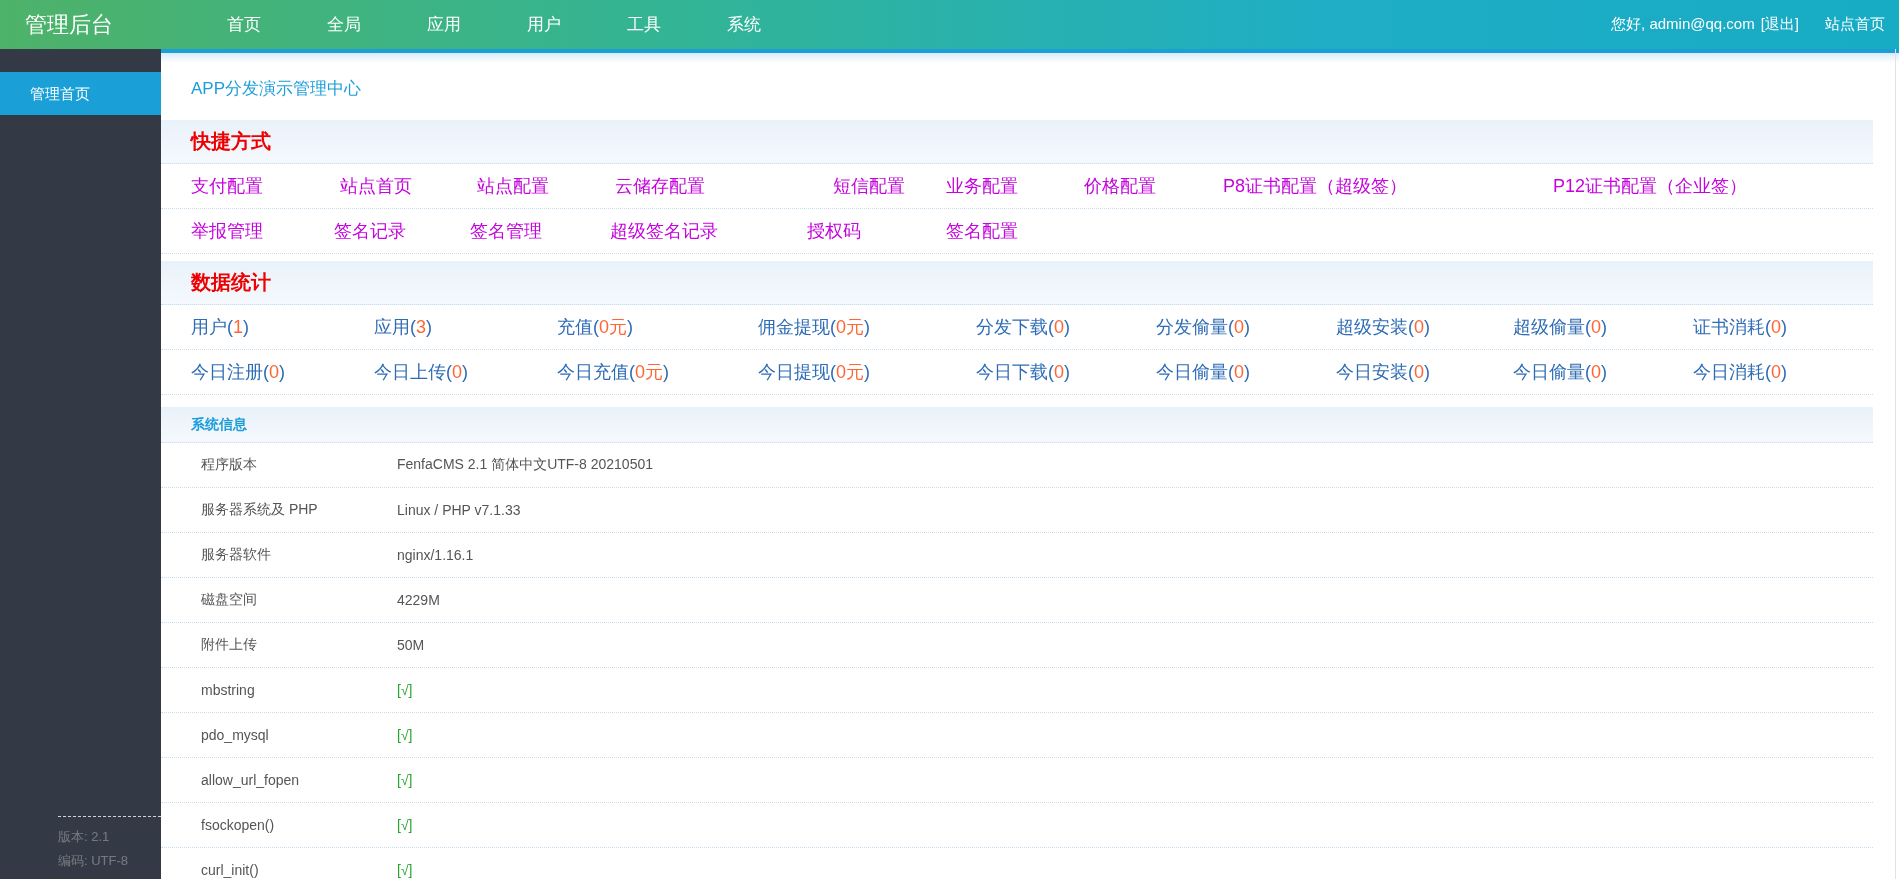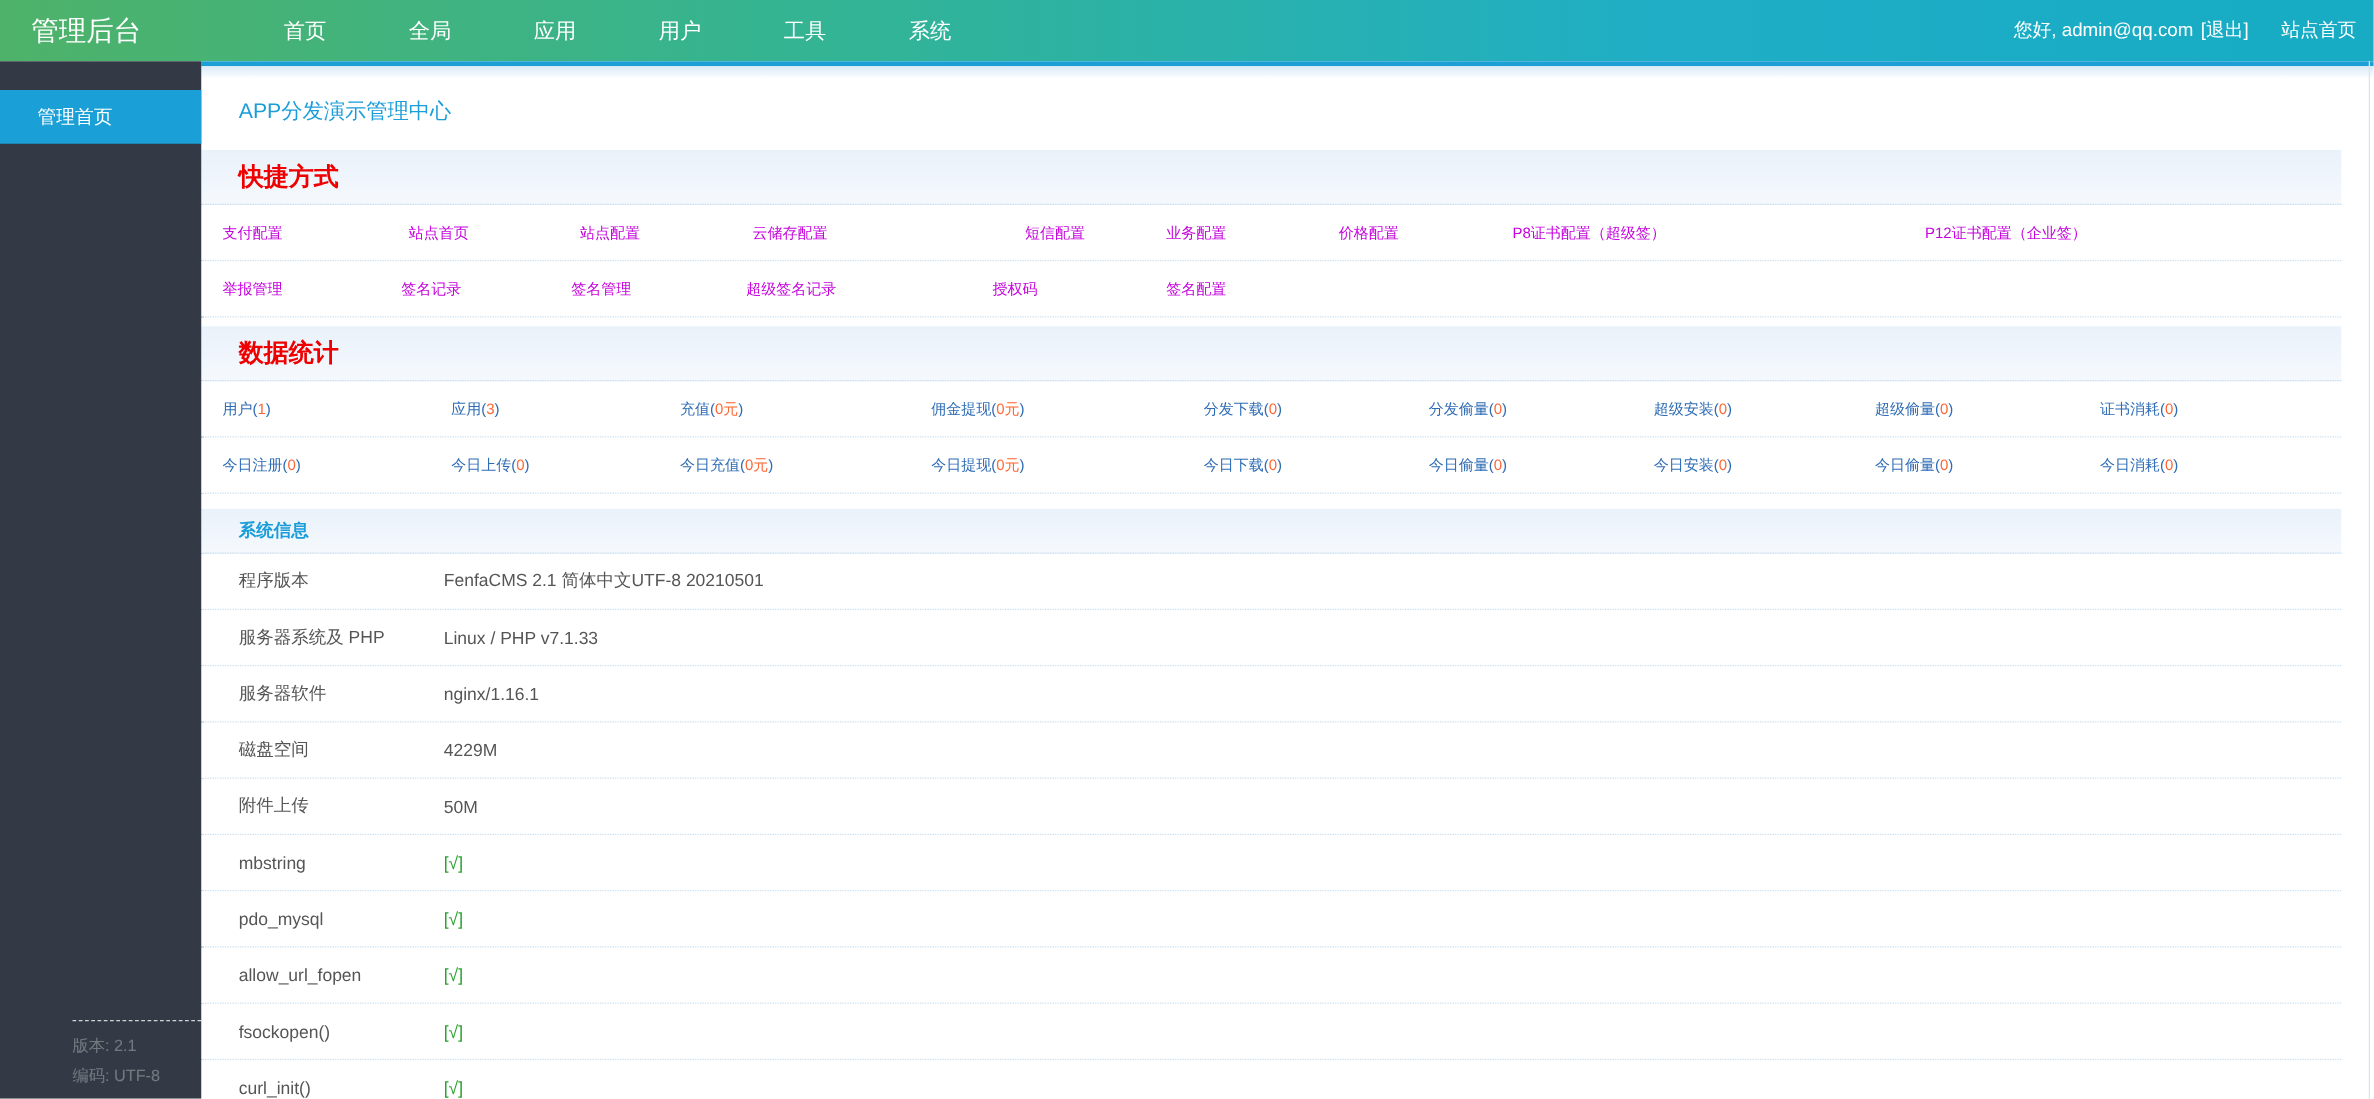--- a/index.html
+++ b/index.html
@@ -38,32 +38,32 @@
   .page-title{display:inline-block;color:#1b9dd9;font-size:17px;margin:14px 0 20px 30px;text-decoration:none;}
   .band{
     background:linear-gradient(180deg,#e9f1fa,#f5f9fd);
     border-bottom:1px dotted #c9dff0;
     display:flex;align-items:center;padding-left:30px;
   }
   .band-lg{height:43px;}
   .band-sm{height:35px;}
   .h-red{color:#ee0000;font-size:20px;font-weight:bold;}
   .h-blue{color:#1b9dd9;font-size:14px;font-weight:bold;}
-  .grid{display:grid;align-items:center;padding-left:17px;border-bottom:1px dotted #c9dff0;font-size:12px;height:44px;}
+  .grid{display:grid;align-items:center;padding-left:30px;border-bottom:1px dotted #c9dff0;font-size:18px;height:44px;}
   .row1{grid-template-columns:149px 137px 138px 218px 113px 138px 139px 330px 1fr;}
   .row2{grid-template-columns:143px 136px 140px 197px 139px 1fr;}
   .stats-row{grid-template-columns:183px 183px 201px 218px 180px 180px 177px 180px 1fr;}
   .qlink{color:#c503dd;text-decoration:none;white-space:nowrap;}
   .stat{color:#2e6cb5;text-decoration:none;white-space:nowrap;}
   .stat .num{color:#ff6633;}
   .sec-shortcuts{margin-bottom:7px;}
   .sec-stats{margin-bottom:12px;}
   .info-row{display:flex;height:44px;align-items:center;border-bottom:1px dotted #c9dff0;font-size:14px;color:#555;}
-  .info-label{width:164px;padding-left:30px;flex:none;}
-  .info-value{color:#555;}
+  .info-label{width:164px;padding-left:40px;flex:none;}
+  .info-value{color:#555;margin-left:32px;}
   .info-value.ok{color:#2aa32f;}
   .edge-line{position:absolute;right:3px;top:49px;bottom:0;width:1px;background:#e2e2e2;}
 </style>
 </head>
 <body>
 
 <header class="topbar">
   <div class="brand">管理后台</div>
   <nav class="topnav" id="topnav">
       <a class="nav-item">首页</a>

